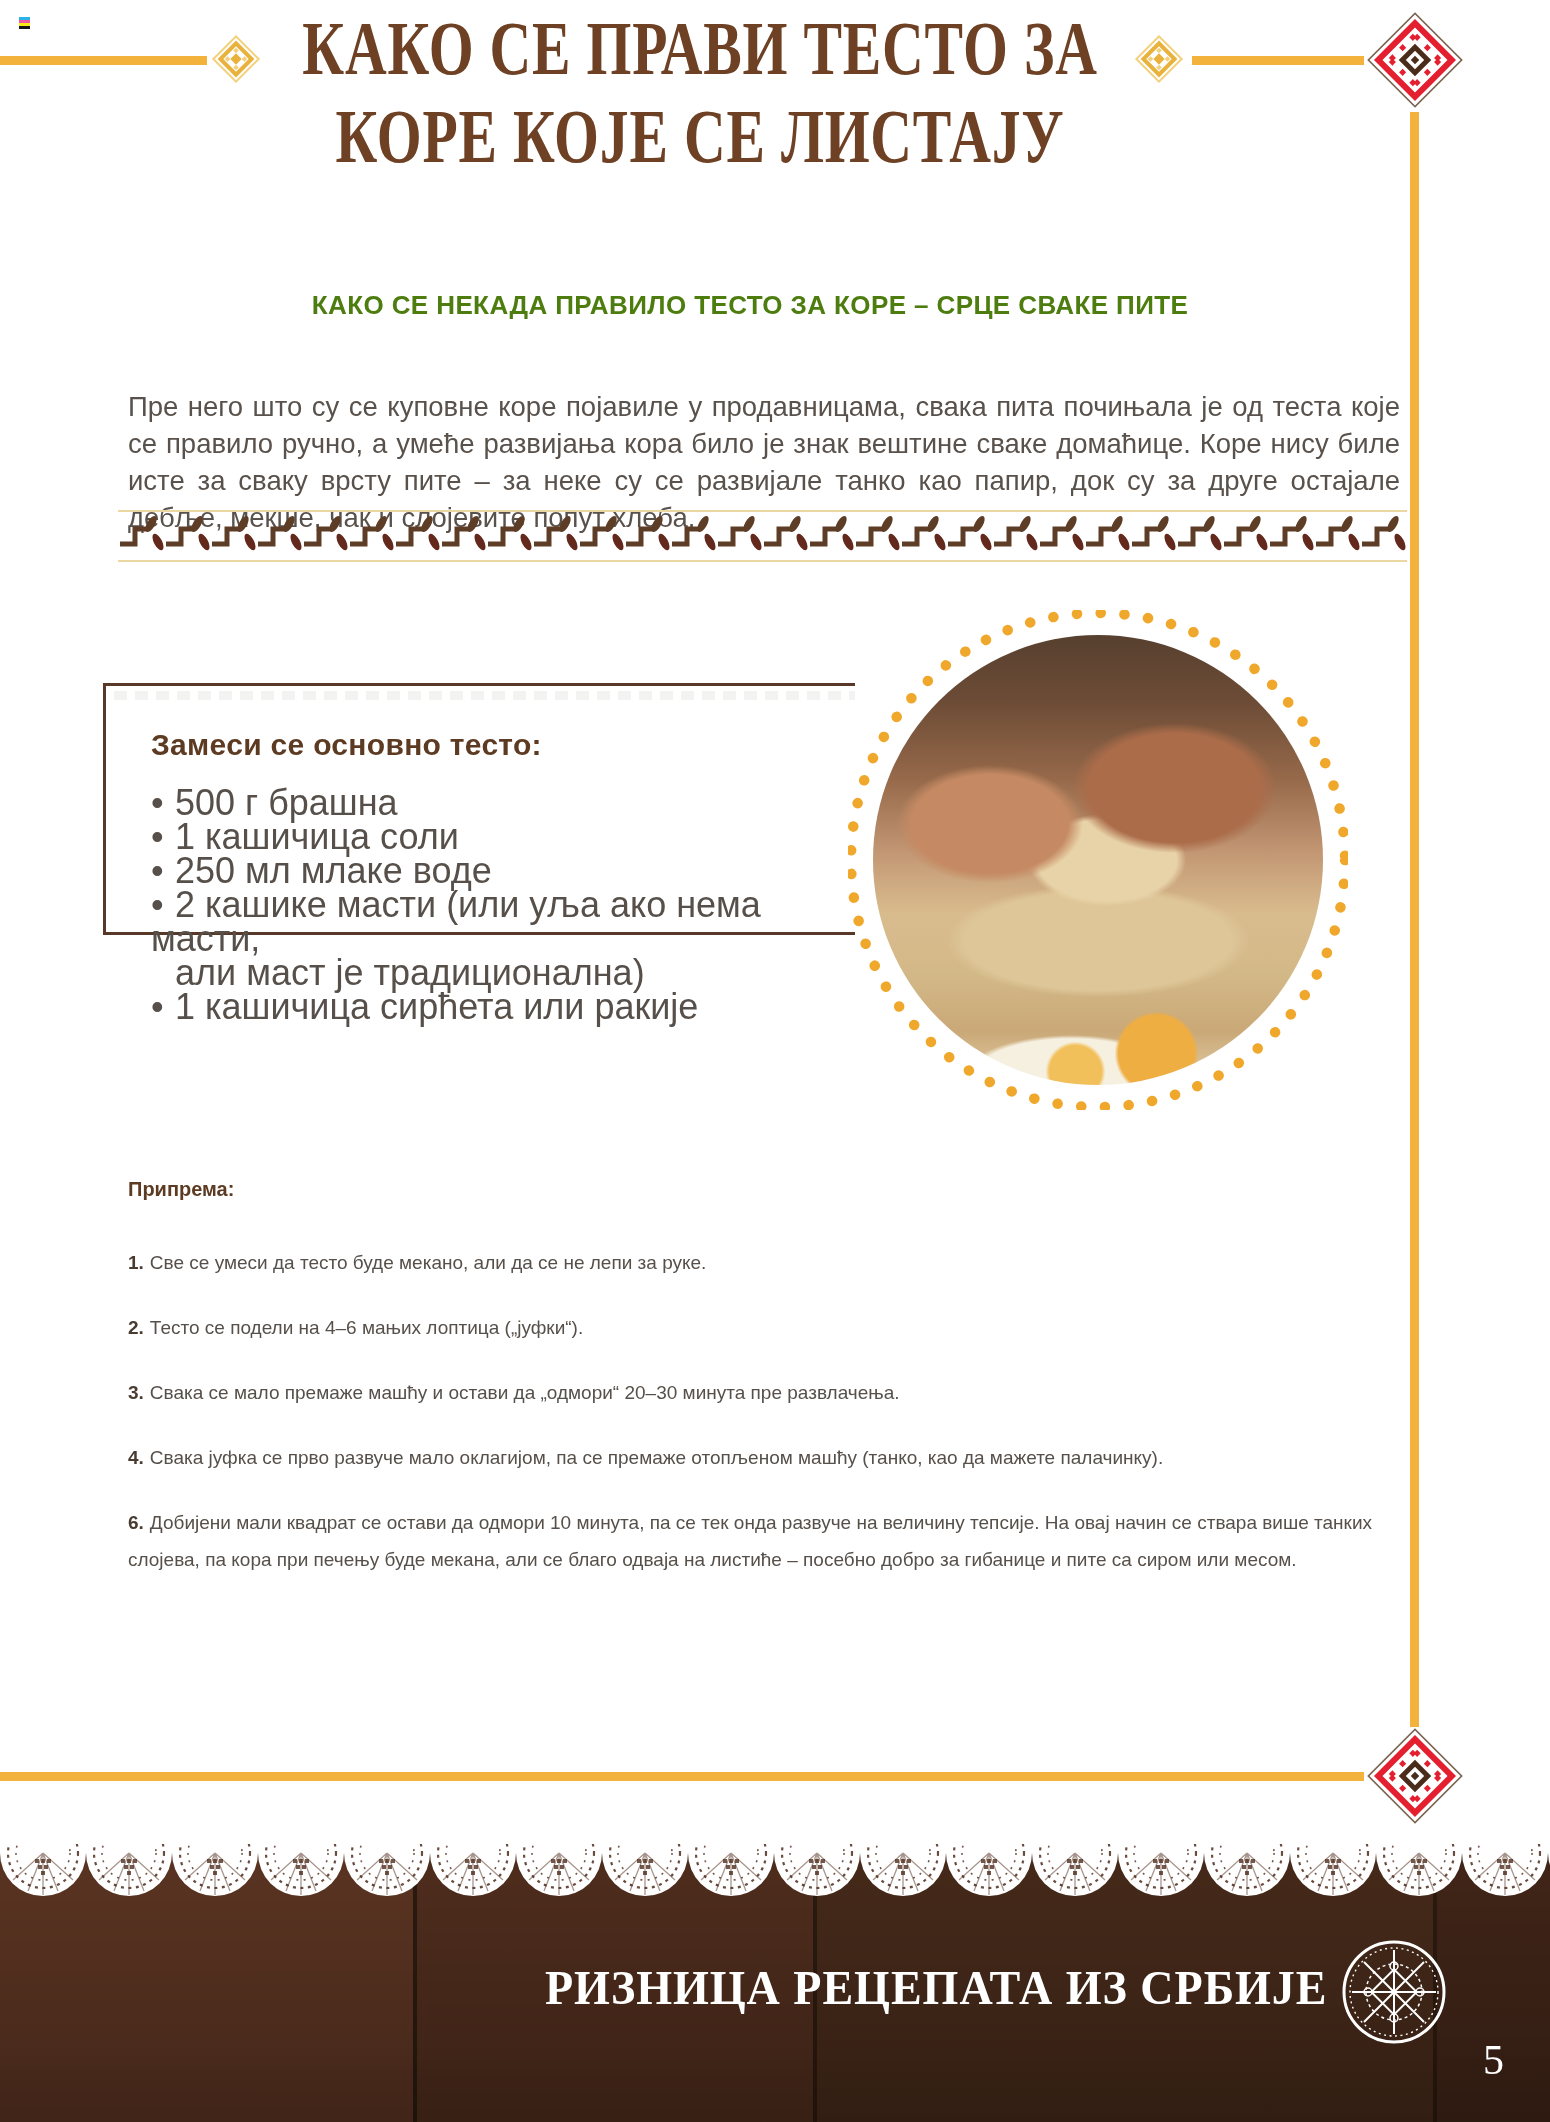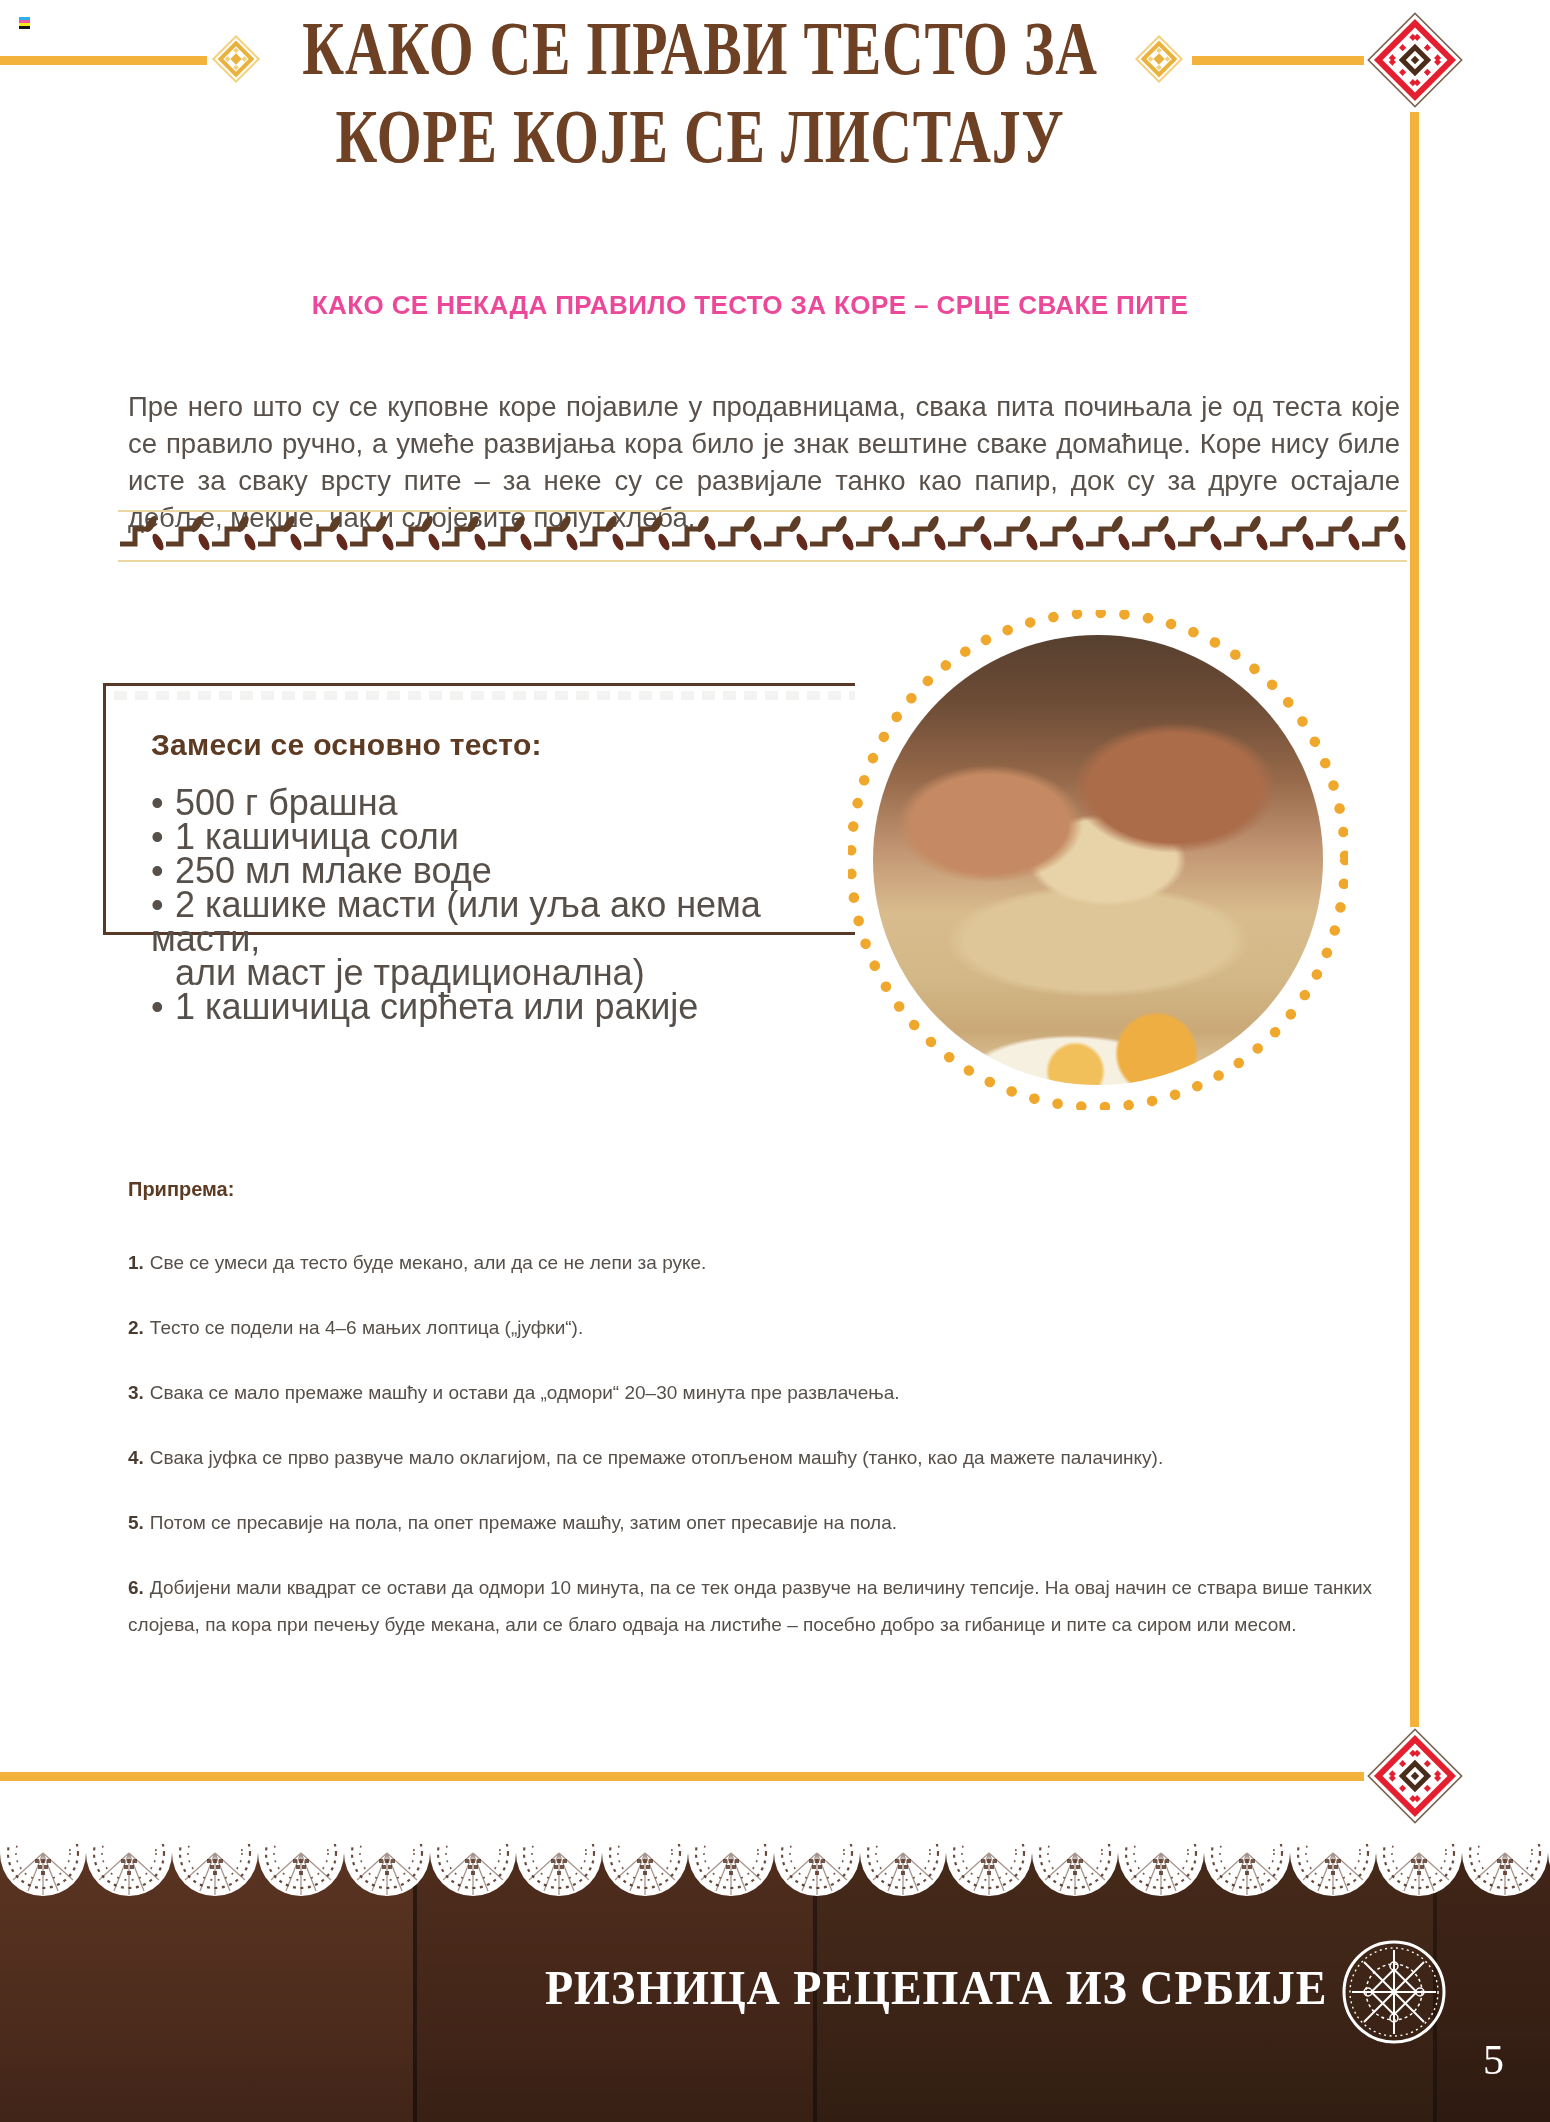--- a/index.html
+++ b/index.html
@@ -23,21 +23,21 @@
   .diamond-right{left:1130px;top:30px;}
 
   .title{position:absolute;left:75px;width:1250px;text-align:center;
          font-family:"Liberation Serif",serif;font-weight:bold;color:#6f4124;
          font-size:76px;line-height:80px;transform:scaleX(.76);transform-origin:50% 50%;
          letter-spacing:1px;white-space:nowrap;}
   .title-1{top:8px;}
   .title-2{top:96px;}
 
   .subtitle{position:absolute;left:75px;top:290px;width:1350px;text-align:center;
-            font-size:26px;font-weight:bold;color:#ec4899;letter-spacing:.4px;}
+            font-size:26px;font-weight:bold;color:#4d7c0f;letter-spacing:.4px;}
 
   .intro-body{position:absolute;left:128px;top:360px;width:1272px;
               font-size:27.5px;line-height:37px;color:#59514b;text-align:justify;}
 
   .divider{position:absolute;left:118px;top:510px;width:1289px;height:52px;
            border-top:2px solid #ead7a2;border-bottom:2px solid #ead7a2;box-sizing:border-box;}
   .divider svg{display:block;width:100%;height:100%;}
 
   .ing-box{position:absolute;left:103px;top:683px;width:752px;height:252px;box-sizing:border-box;
            border:3px solid #583928;border-right:none;background:#fff;}
@@ -203,21 +203,20 @@
     <div class="photo-disc"></div>
     <div class="photo"></div>
   </div>
 
   <div class="prep-heading">Припрема:</div>
   <div class="steps">
     <p class="step"><span class="n">1.</span><span>Све се умеси да тесто буде мекано, али да се не лепи за руке.</span></p>
     <p class="step"><span class="n">2.</span><span>Тесто се подели на 4–6 мањих лоптица („јуфки“).</span></p>
     <p class="step"><span class="n">3.</span><span>Свака се мало премаже машћу и остави да „одмори“ 20–30 минута пре развлачења.</span></p>
     <p class="step"><span class="n">4.</span><span>Свака јуфка се прво развуче мало оклагијом, па се премаже отопљеном машћу (танко, као да мажете палачинку).</span></p>
-    <p class="step"><span class="n">5.</span><span>Потом се пресавије на пола, па опет премаже машћу, затим опет пресавије на пола.</span></p>
     <p class="step"><span class="n">6.</span><span>Добијени мали квадрат се остави да одмори 10 минута, па се тек онда развуче на величину тепсије. На овај начин се ствара више танких слојева, па кора при печењу буде мекана, али се благо одваја на листиће – посебно добро за гибанице и пите са сиром или месом.</span></p>
   </div>
 
   <div class="footer">
     <svg class="lace">
       <defs>
         <pattern id="lace" patternUnits="userSpaceOnUse" width="86" height="58">
           <rect x="0" y="0" width="86" height="9" fill="#ffffff"></rect>
           <circle cx="43" cy="9" r="43" fill="#ffffff"></circle>
           <circle cx="43" cy="9" r="35" fill="none" stroke="#4f2c1c" stroke-width="2.2" stroke-dasharray="3 4.5" opacity=".85"></circle>

